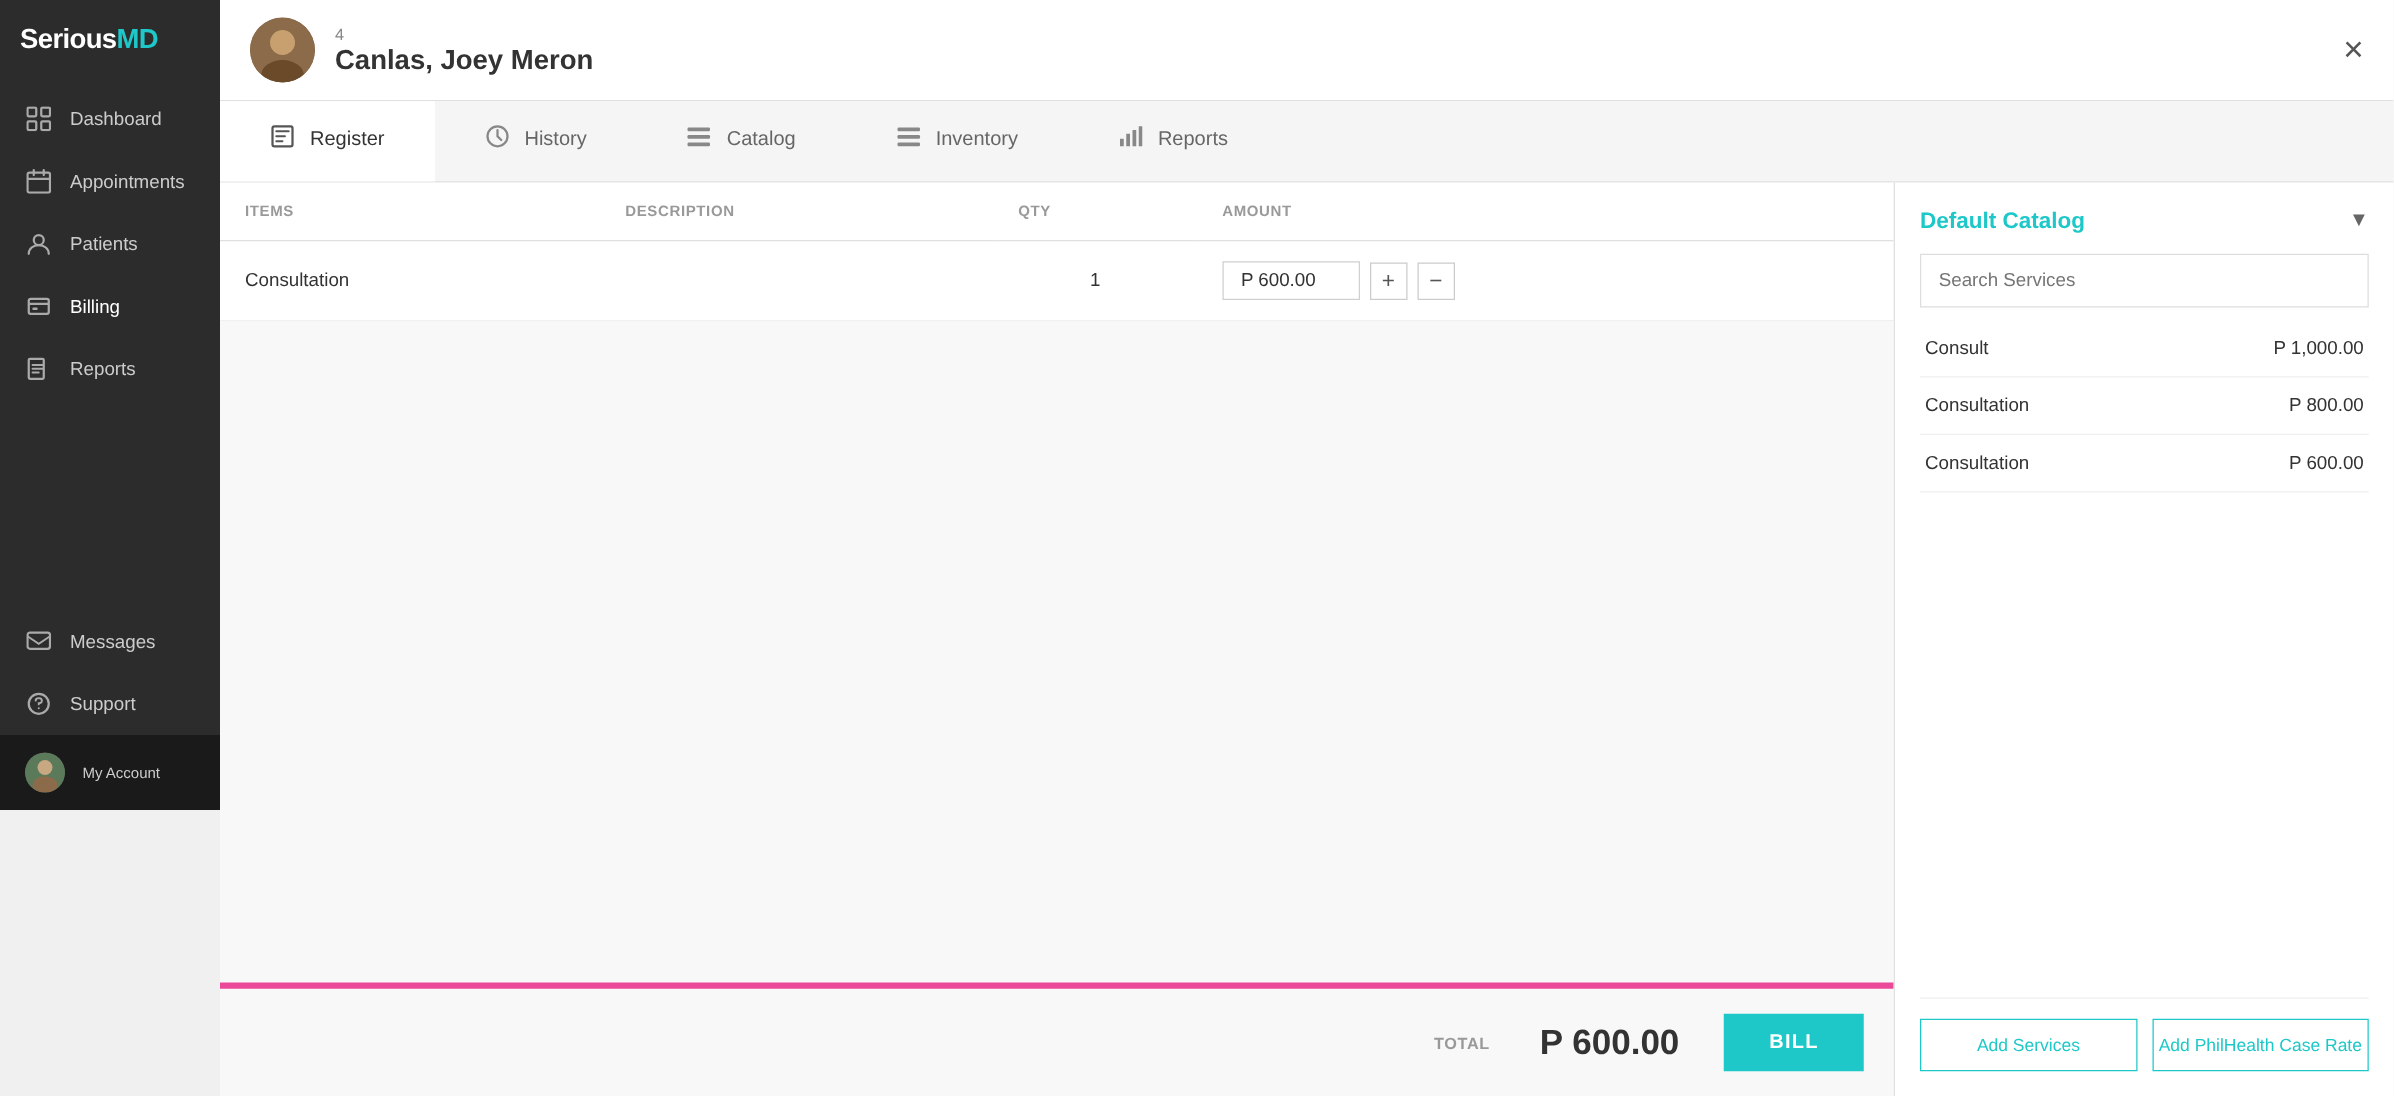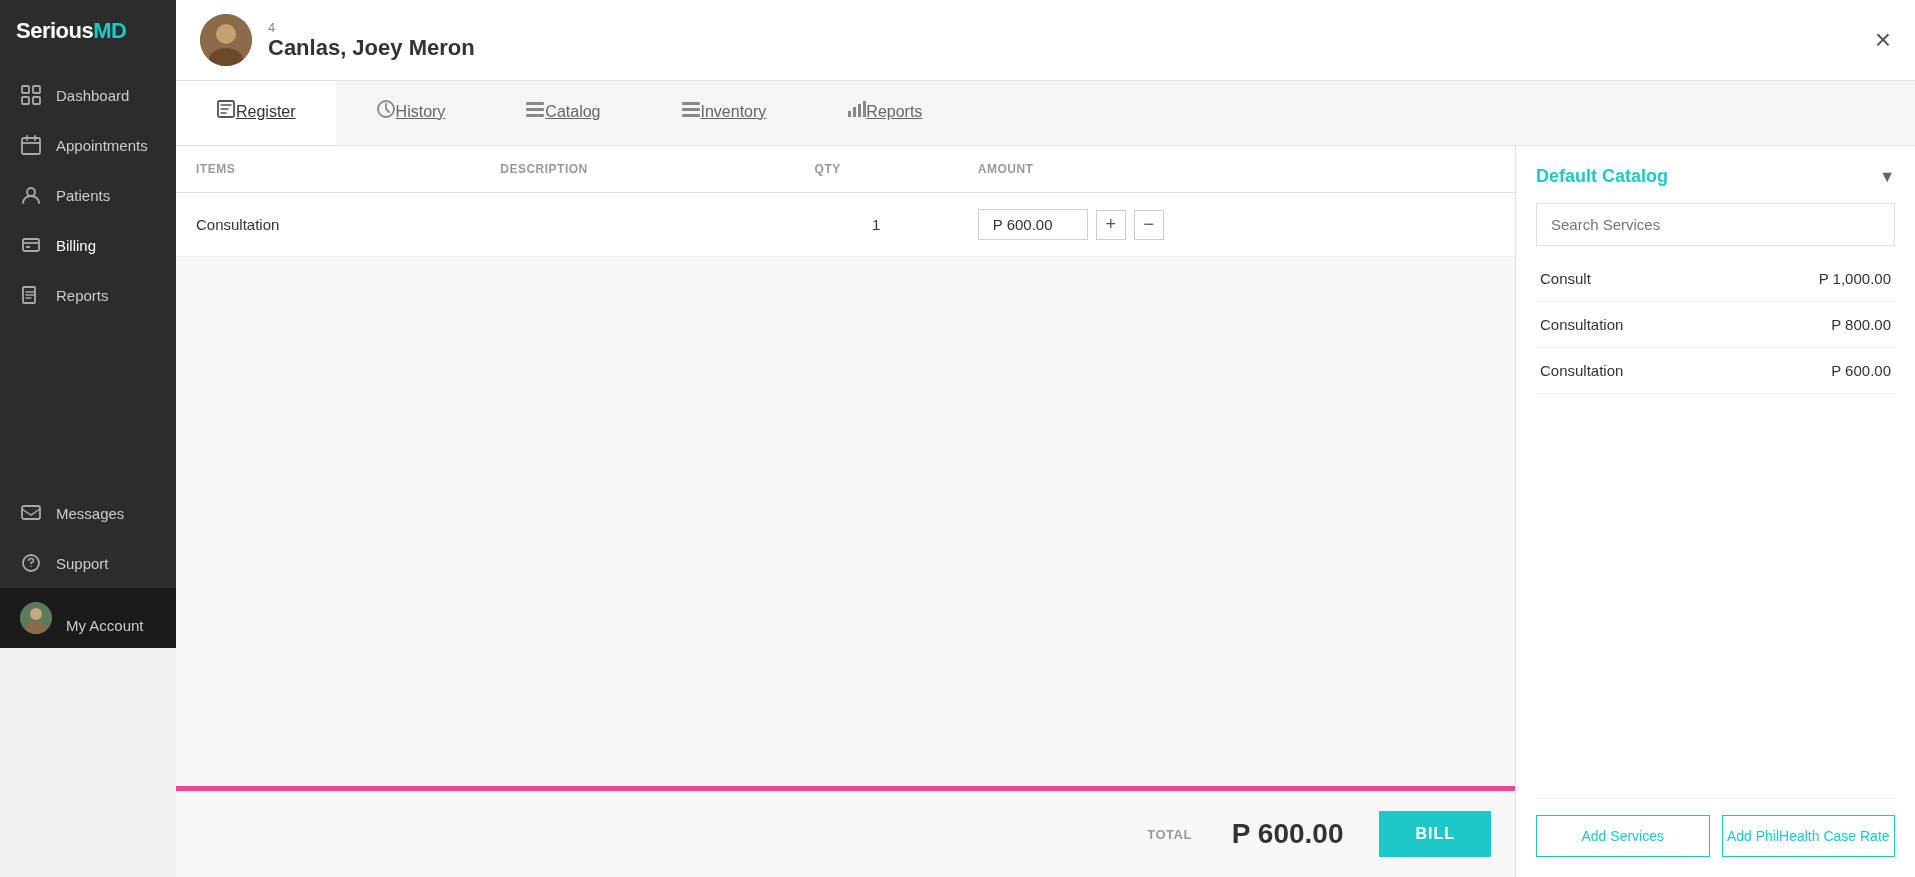--- a/index.html
+++ b/index.html
@@ -49,25 +49,25 @@
       width: 22px;
       height: 22px;
       display: flex;
       align-items: center;
       justify-content: center;
       flex-shrink: 0;
     }
     .sidebar-spacer { flex: 1; }
     .sidebar-item-myaccount {
       display: flex;
-      align-items: flex-end;
+      align-items: center;
       padding: 14px 20px;
       cursor: pointer;
       color: #cccccc;
-      font-size: 15px;
+      font-size: 12px;
       gap: 14px;
       background: #1a1a1a;
     }
     .avatar-circle {
       width: 32px;
       height: 32px;
       border-radius: 50%;
       background: #666;
       overflow: hidden;
       display: flex;
@@ -130,28 +130,27 @@
 
     
     .tabs {
       display: flex;
       background: #f5f5f5;
       border-bottom: 1px solid #e0e0e0;
     }
     .tab {
       display: flex;
       align-items: center;
-      gap: 0;
+      gap: 12px;
       padding: 18px 40px;
       font-size: 16px;
       color: #666;
       cursor: pointer;
       border-bottom: 3px solid transparent;
       transition: all 0.1s;
-      text-decoration: underline;
     }
     .tab.active {
       background: #ffffff;
       color: #333;
       border-bottom: 3px solid #ffffff;
     }
     .tab-icon { font-size: 18px; }
 
     
     .content {

